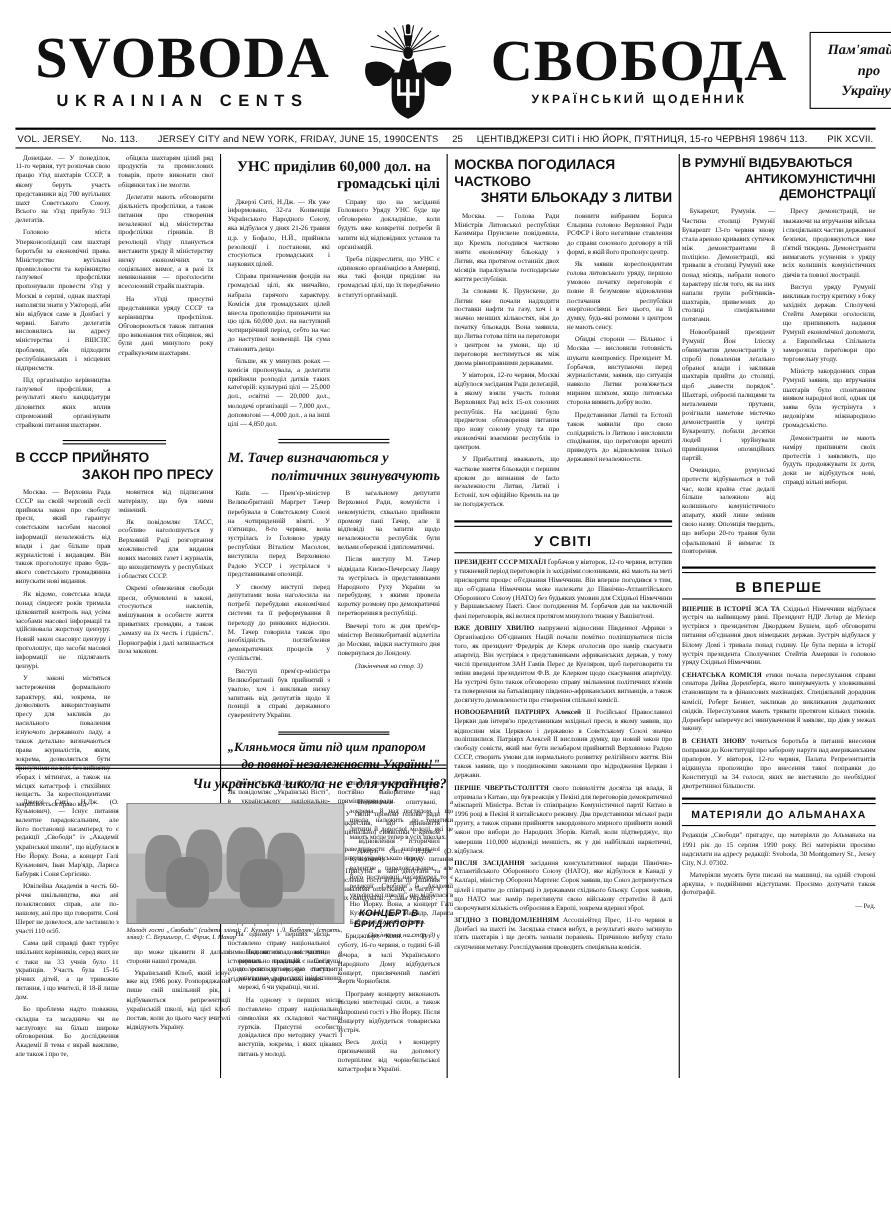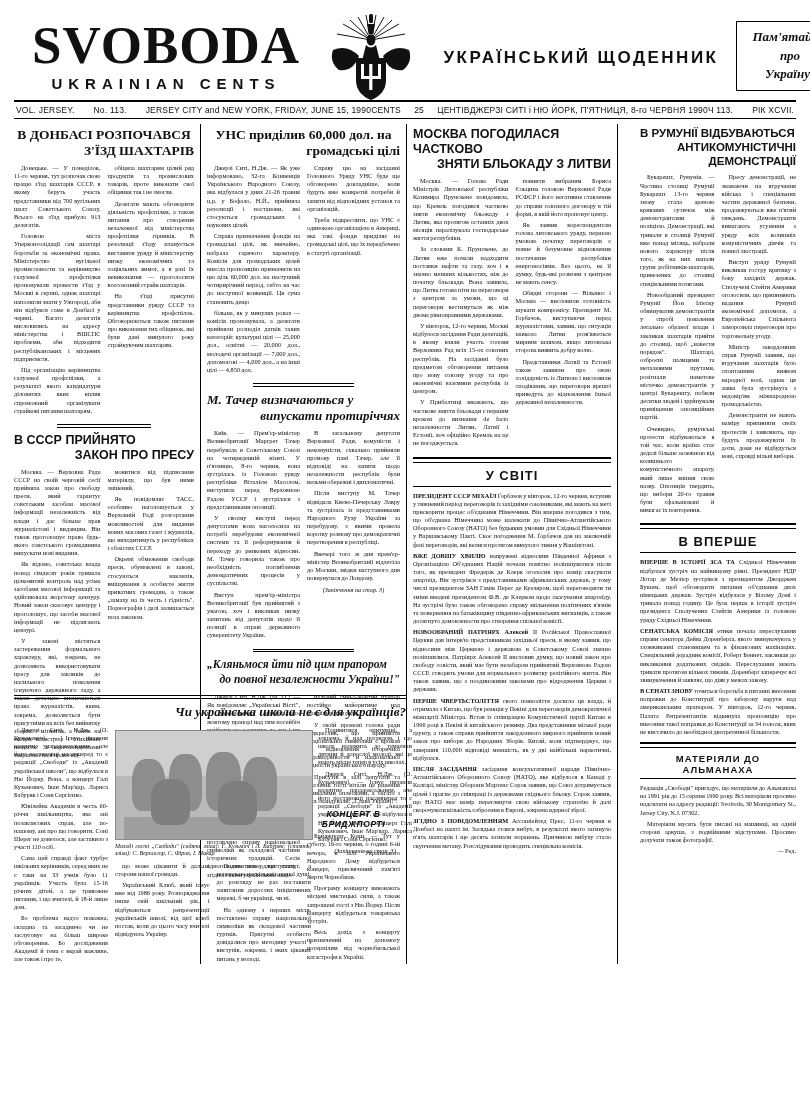--- a/index.html
+++ b/index.html
@@ -8,41 +8,41 @@
     font-family:"Liberation Serif", serif;
     color:#111;
     overflow:hidden;
     position:relative;
   }
   .page{width:810px;height:1097px;position:relative;padding:0;box-sizing:border-box;}
 
   
   .masthead{
     display:flex;align-items:center;justify-content:flex-start;
-    padding:14px 16px 2px 16px;box-sizing:border-box;height:100px;
+    padding:14px 16px 2px 16px;box-sizing:border-box;height:116px;
   }
   .mh-left{flex:0 0 300px;text-align:center;}
   .mh-title{
     font-family:"Liberation Serif", serif;
     font-weight:bold;font-size:53px;letter-spacing:1px;line-height:0.95;
     white-space:nowrap;
   }
   .mh-sub{
     font-family:"Liberation Sans", sans-serif;
     font-weight:bold;font-size:15px;letter-spacing:6px;margin-top:4px;
   }
   .mh-center{flex:0 0 110px;display:flex;align-items:center;justify-content:center;}
   .mh-right{flex:0 0 310px;text-align:center;}
   .mh-title-cyr{
     font-family:"Liberation Serif", serif;
     font-weight:bold;font-size:53px;letter-spacing:1px;line-height:0.95;white-space:nowrap;
   }
   .mh-sub-cyr{
     font-family:"Liberation Sans", sans-serif;
-    font-weight:bold;font-size:17px;letter-spacing:2.5px;margin-top:4px;
+    font-weight:bold;font-size:11px;letter-spacing:2.5px;margin-top:4px;
   }
   .mh-box{
     flex:0 0 108px;border:1.5px solid #000;padding:6px 4px;box-sizing:border-box;
     text-align:center;font-style:italic;font-weight:bold;font-size:13px;line-height:1.45;
     margin-right:2px;
   }
   .emblem{width:96px;height:92px;display:block;}
 
   
   .rule-thick{border-top:2.5px solid #000;margin:0 14px;}
@@ -59,21 +59,21 @@
   .ib-spring{flex:1;}
 
   
   .content{
     display:flex;padding:0 14px;box-sizing:border-box;margin-top:5px;
   }
   .col{box-sizing:border-box;}
   .colA{width:186px;padding-right:6px;}
   .colB{width:206px;padding:0 6px;border-left:0.8px solid #000;}
   .colC{width:211px;padding:0 6px;border-left:0.8px solid #000;}
-  .colD{width:179px;padding-left:22px;border-left:0.8px solid #000;}
+  .colD{width:179px;padding-left:2px;border-left:0.8px solid #000;}
 
   
   h2.hl-serif{
     font-family:"Liberation Serif", serif;
     font-weight:bold;font-size:13.5px;line-height:1.18;margin:3px 0 5px 0;
     text-align:center;
   }
   h2.hl-serif .l2{display:block;text-align:right;}
   h2.hl-sans{
     font-family:"Liberation Sans", sans-serif;
@@ -190,20 +190,21 @@
             <rect x="46.2" y="54" width="3.2" height="26"></rect>
             <rect x="38" y="54" width="3" height="15"></rect>
             <rect x="55" y="54" width="3" height="15"></rect>
             <rect x="38" y="66" width="20" height="3"></rect>
           </g>
         </g>
       </svg>
     </div>
 
     <div class="mh-right">
+      <div class="mh-title-cyr">СВОБОДА</div>
       <div class="mh-sub-cyr">УКРАЇНСЬКИЙ ЩОДЕННИК</div>
     </div>
 
     <div class="mh-box">
       <div>Пам'ятаймо</div>
       <div>про</div>
       <div>Україну!</div>
     </div>
   </div>
 
@@ -214,36 +215,32 @@
     <span class="ib-cell">No. 113.</span>
     <span class="ib-gap-md"></span>
     <span class="ib-cell">JERSEY CITY and NEW YORK, FRIDAY, JUNE 15, 1990</span>
     <span class="ib-spring"></span>
     <span class="ib-cell">CENTS</span>
     <span class="ib-gap-sm"></span>
     <span class="ib-cell">25</span>
     <span class="ib-gap-sm"></span>
     <span class="ib-cell">ЦЕНТІВ</span>
     <span class="ib-spring"></span>
-    <span class="ib-cell">ДЖЕРЗІ СИТІ і НЮ ЙОРК,  П'ЯТНИЦЯ, 8-го ЧЕРВНЯ 1990</span>
+    <span class="ib-cell">ДЖЕРЗІ СИТІ і НЮ ЙОРК,  П'ЯТНИЦЯ, 15-го ЧЕРВНЯ 1986</span>
     <span class="ib-spring"></span>
     <span class="ib-cell">Ч 113.</span>
     <span class="ib-gap-md"></span>
     <span class="ib-cell">РІК XCVII.</span>
   </div>
   <div class="rule-thin"></div>
 
   <div class="content">
 
     <div class="col colA">
 
-      <h2 class="hl-serif">
-        <span>В ДОНБАСІ РОЗПОЧАВСЯ</span>
-        <span class="l2">З'ЇЗД ШАХТАРІВ</span>
-      </h2>
 
       <div class="bodycols">
         <div>
           <p class="bt">Донецьке. — У понеділок, 11-го червня, тут розпочав свою працю з'їзд шахтарів СССР, в якому беруть участь представники від 700 вугільних шахт Совєтського Союзу. Всього на з'їзд прибуло 913 делегатів.</p>
           <p class="bt">Головою міста Уперконсолідації сам шахтарі боротьби за економічні права. Міністерство вугільної промисловости та керівництво галузевої профспілки пропонували провести з'їзд у Москві в серпні, однак шахтарі наполягли знати у Ужгороді, аби він відбувся саме в Донбасі у червні. Багато делегатів висловились на адресу міністерства і ВШСПС проблеми, аби підходити республіканських і місцевих підприємств.</p>
           <p class="bt">Під організацію керівництва галузевої профспілки, а результаті якого кандидатури діловитих яких вплив спроможний організувати страйкові питання шахтарям.</p>
         </div>
         <div>
           <p class="bt">обіцяла шахтарям цілий ряд продуктів та промислових товарів, проте виконати свої обіцянки так і не змогли.</p>
           <p class="bt">Делегати мають обговорити діяльність профспілки, а також питання про створення незалежної від міністерства профспілки гірників. В резолюції з'їзду планується виставити уряду й міністерству низку економічних та соціяльних вимог, а в разі їх невиконання — проголосити всесоюзний страйк шахтарів.</p>
@@ -294,21 +291,21 @@
         </div>
       </div>
 
       <div class="shortrule">
           <i></i>
           <i></i>
         </div>
 
       <h2 class="hl-ital">
         <span>М. Тачер визначаються у</span>
-        <span class="l2">випускати протиріччях</span>
+        <span class="l2">політичних звинувачують</span>
       </h2>
 
       <div class="bodycols">
         <div>
           <p class="bt">Київ. — Прем'єр-міністер Великобританії Маргрет Тачер перебувала в Совєтському Союзі на чотириденній візиті. У п'ятницю, 8-го червня, вона зустрілась із Головою уряду республіки Віталієм Масолом, виступила перед Верховною Радою УССР і зустрілася з представниками опозиції.</p>
           <p class="bt">У своєму виступі перед депутатами вона наголосила на потребі перебудови економічної системи та її реформування й переходу до ринкових відносин. М. Тачер говорила також про необхідність поглиблення демократичних процесів у суспільстві.</p>
           <p class="bt">Виступ прем'єр-міністра Великобританії був прийнятий з увагою, хоч і викликав низку запитань від депутатів щодо її позиції в справі державного суверенітету України.</p>
         </div>
         <div>
           <p class="bt">В загальному депутати Верховної Ради, комуністи і некомуністи, схвально прийняли промову пані Тачер, але її відповіді на запити щодо незалежности республік були вельми обережні і дипломатичні.</p>

